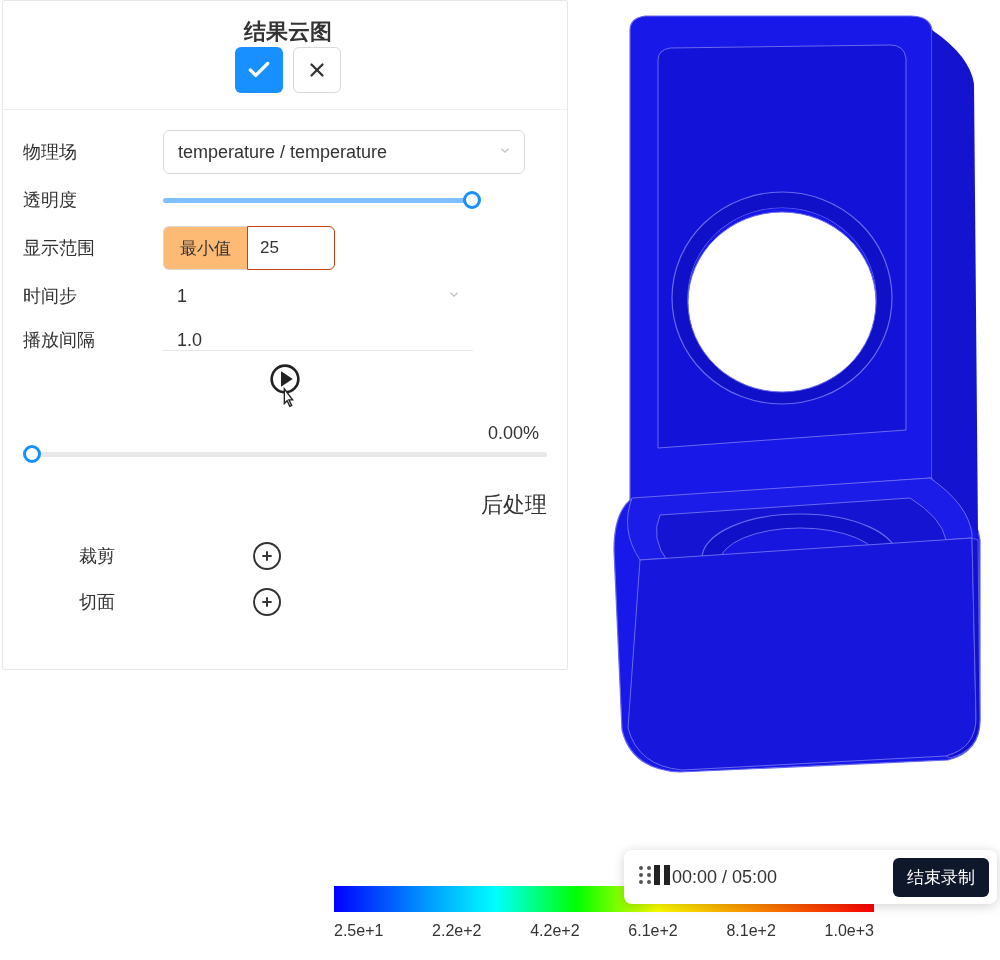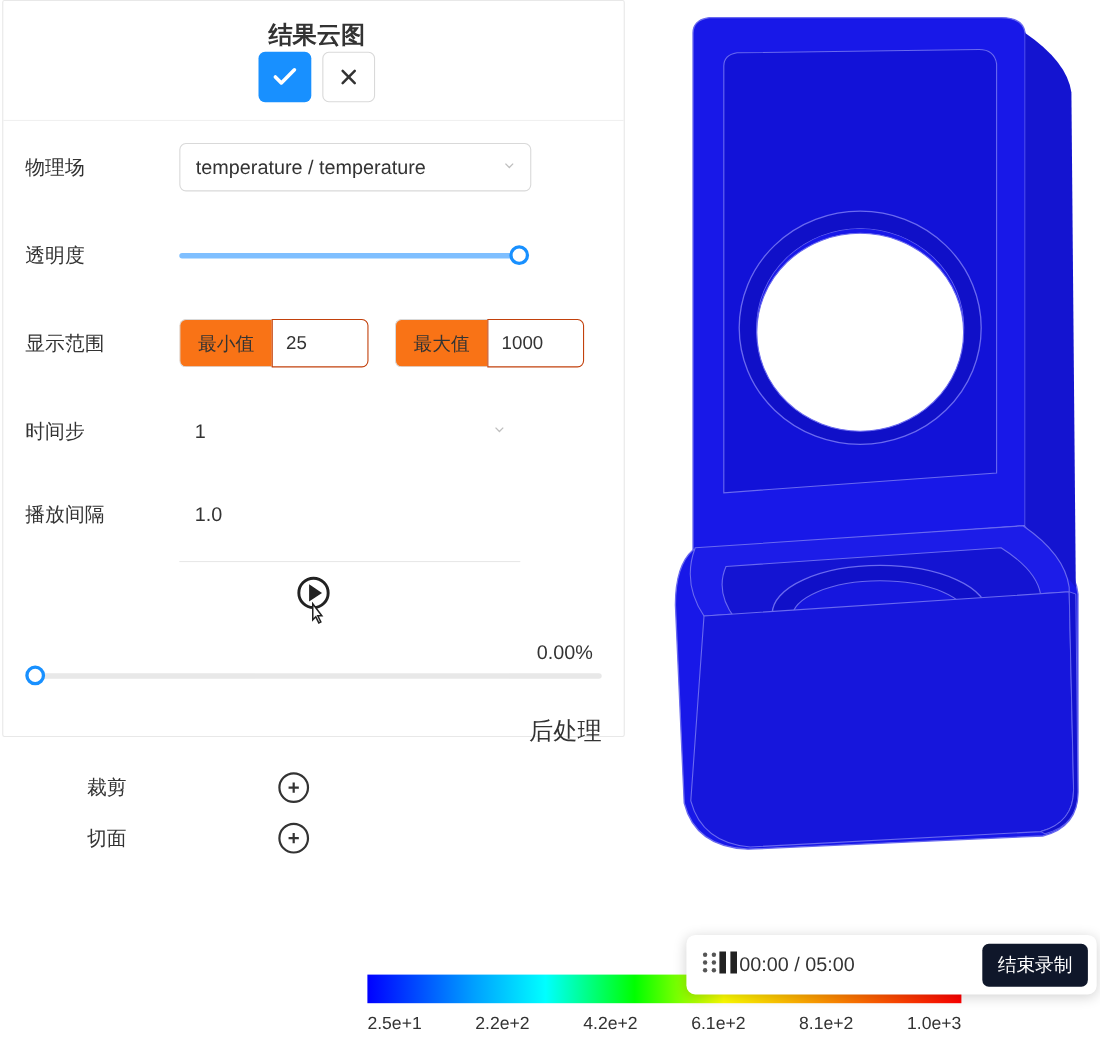--- a/index.html
+++ b/index.html
@@ -72,21 +72,21 @@
       cursor: pointer;
     }
     
     .panel-body {
       padding: 20px;
     }
     
     .form-row {
       display: flex;
       align-items: center;
-      margin-bottom: 40px;
+      margin-bottom: 8px;
       min-height: 36px;
     }
     
     .form-label {
       width: 140px;
       font-size: 18px;
       color: #333;
     }
     
     .form-label-indent {
@@ -94,21 +94,21 @@
       font-size: 18px;
       color: #333;
       padding-left: 56px;
     }
     
     .form-control {
       flex: 1;
     }
     
     .select-box {
-      width: 320px;
+      width: 362px;
       height: 44px;
       border: 1px solid #d9d9d9;
       border-radius: 6px;
       padding: 0 36px 0 14px;
       display: flex;
       align-items: center;
       font-size: 18px;
       color: #333;
       position: relative;
       cursor: pointer;
@@ -176,21 +176,21 @@
     .input-addon {
       padding: 0 16px;
       height: 44px;
       border: 1px solid #d9d9d9;
       border-right: none;
       border-radius: 6px 0 0 6px;
       display: flex;
       align-items: center;
       font-size: 17px;
       color: #333;
-      background: #f97316;
+      background: #fdba74;
     }
     
     .input-field {
       width: 88px;
       height: 44px;
       border: 1px solid #c2410c;
       border-radius: 0 6px 6px 0;
       padding: 0 12px;
       font-size: 17px;
       color: #333;
@@ -423,24 +423,20 @@
         </div>
       </div>
     </div>
 
     <div class="form-row">
       <div class="form-label">显示范围</div>
       <div class="range-inputs">
         <div class="input-group">
           <div class="input-addon">最小值</div>
           <input class="input-field" value="25" style="">
-        </div>
-        <div class="input-group">
-          <div class="input-addon">最大值</div>
-          <input class="input-field" value="1000" style="">
         </div>
       </div>
     </div>
 
     <div class="form-row">
       <div class="form-label">时间步</div>
       <div class="select-plain">
         <span>1</span>
         <span class="select-arrow">
           <svg width="14" height="14" viewBox="0 0 24 24" fill="none" stroke="currentColor" stroke-width="2">

